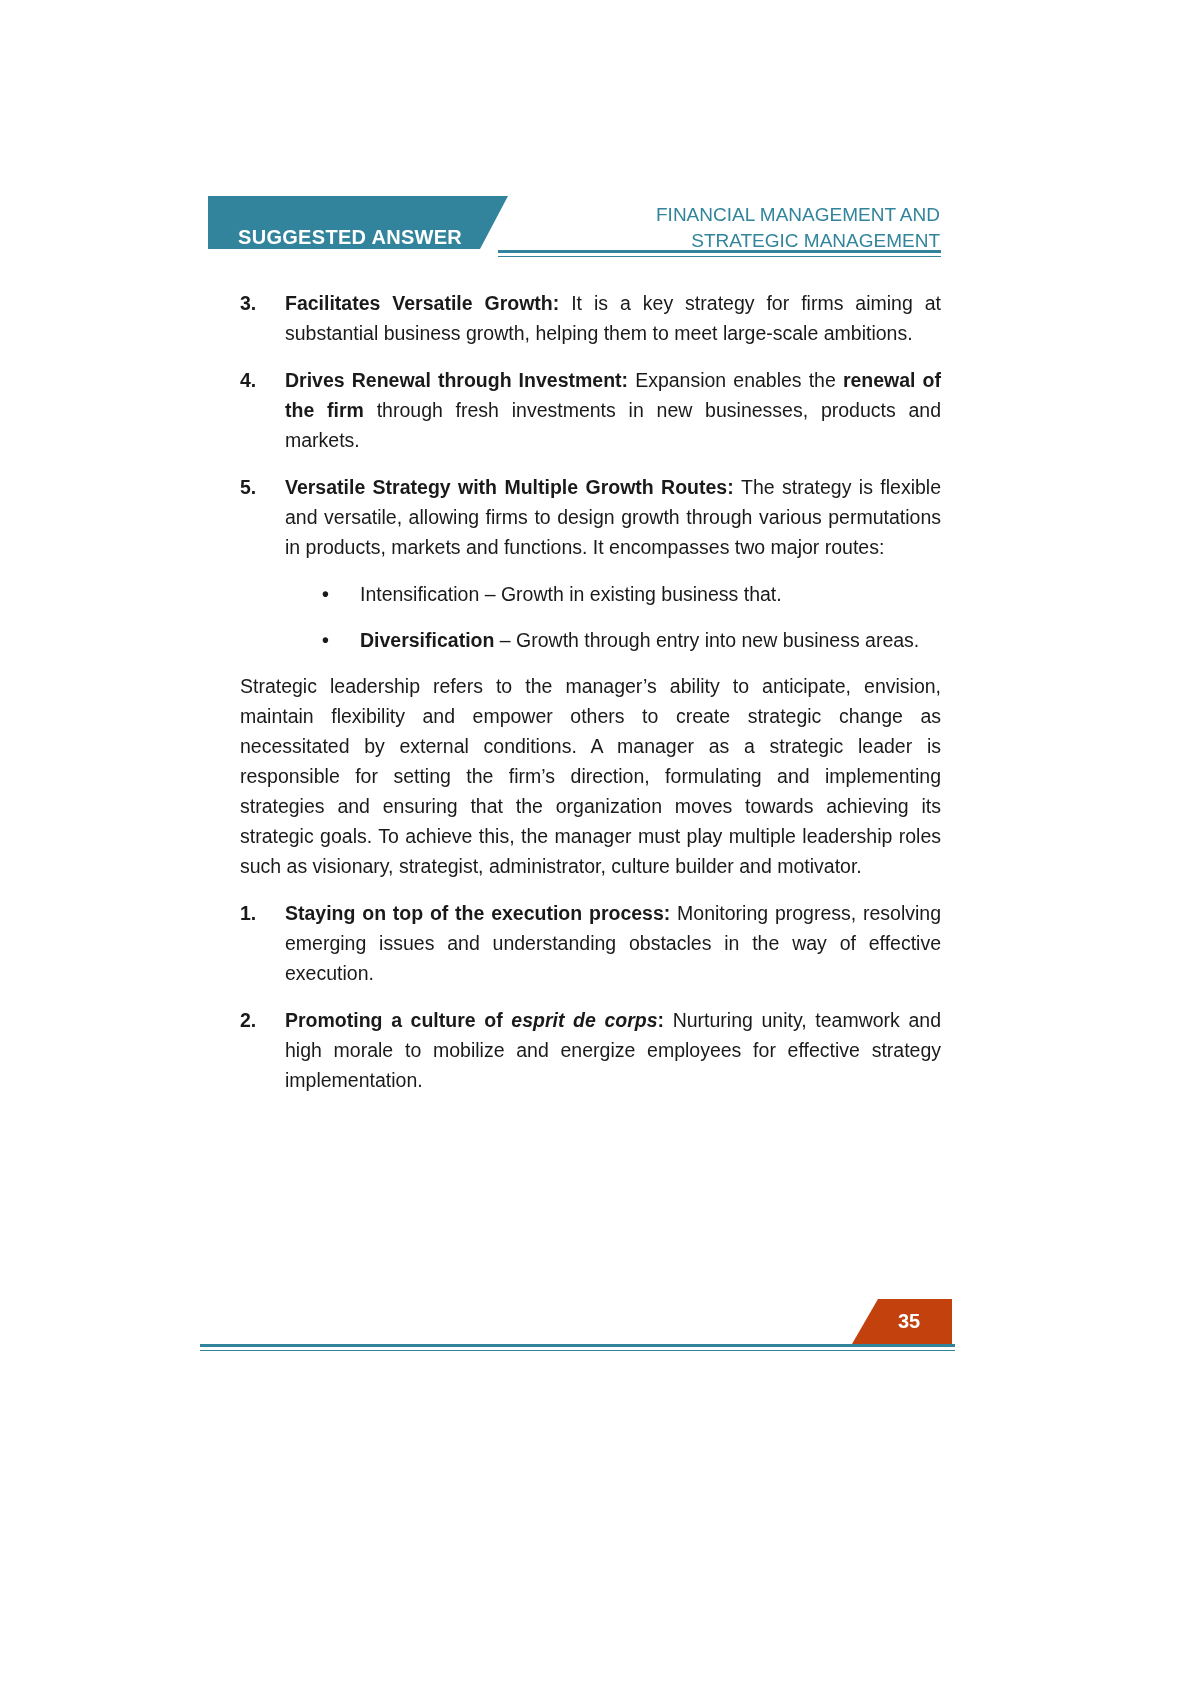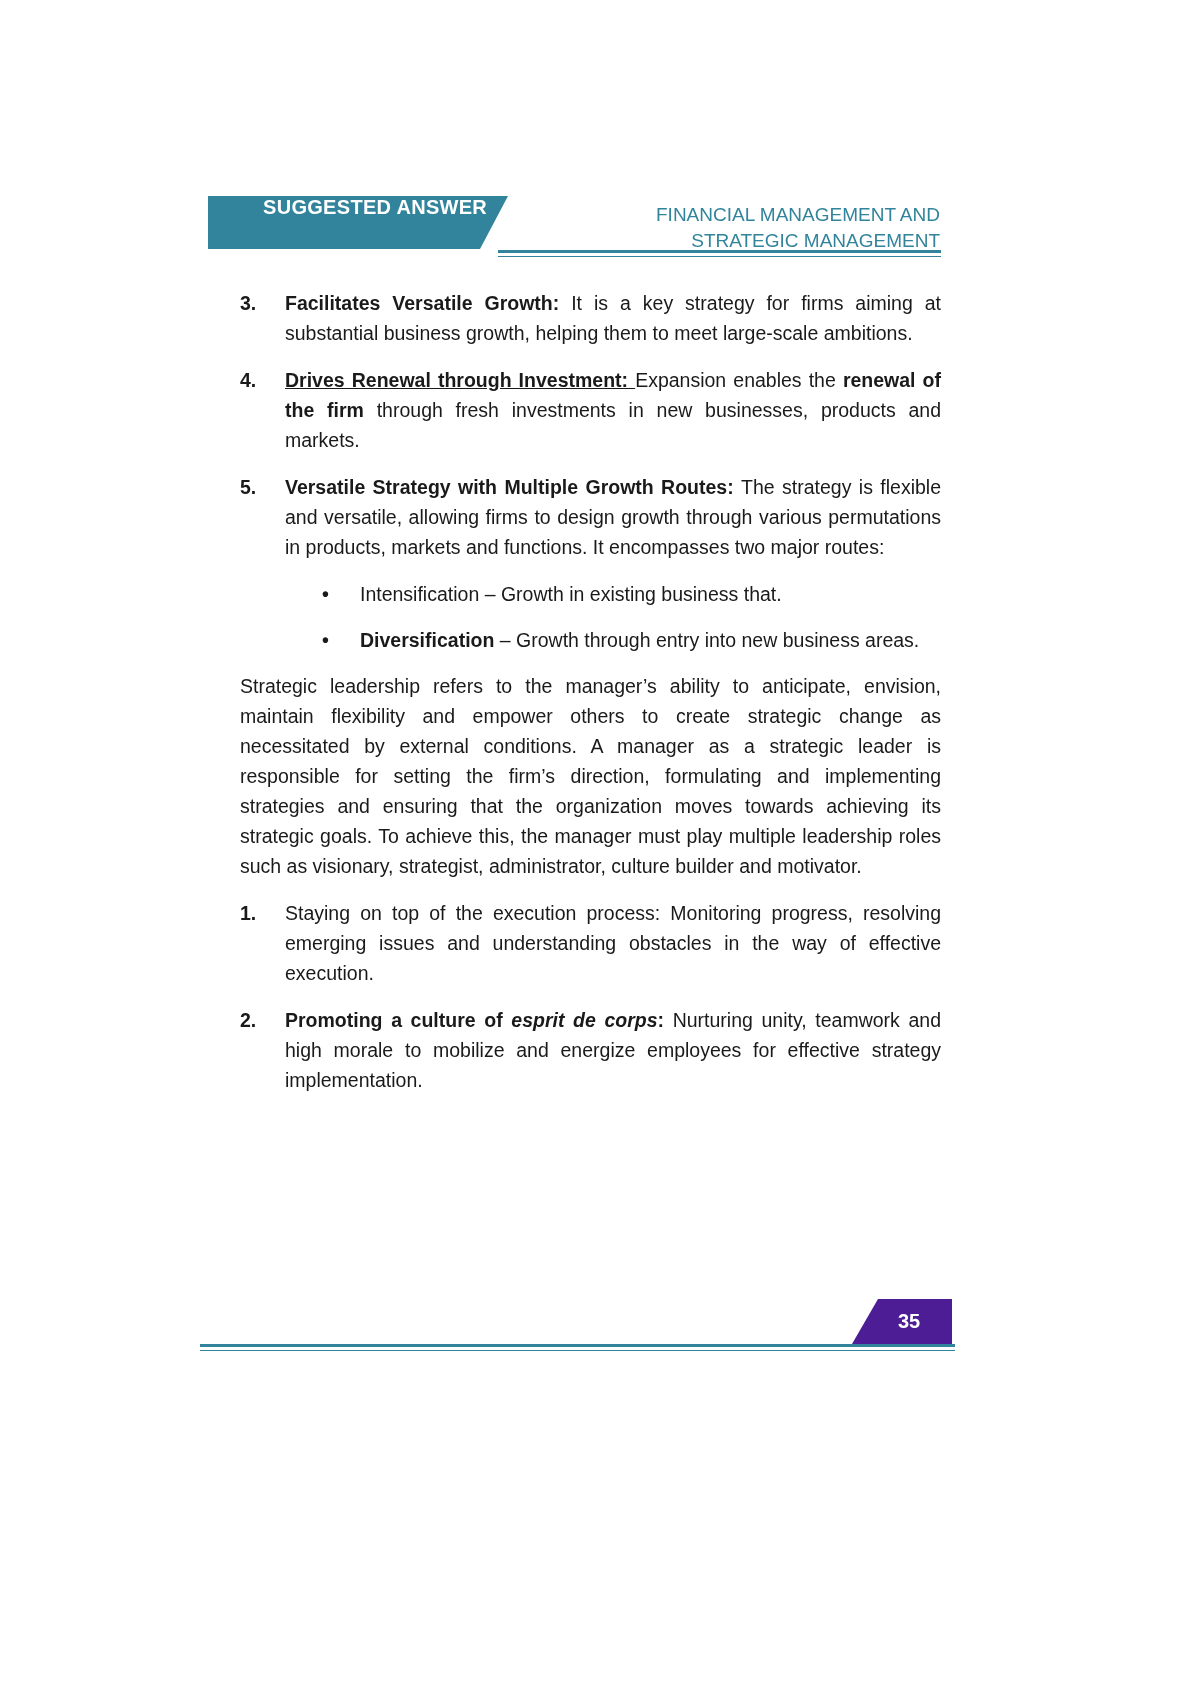--- a/index.html
+++ b/index.html
@@ -13,22 +13,22 @@
     overflow:hidden;
     margin:0 auto;
   }
 
   
   .banner {
     position:absolute; left:208px; top:196px;
     width:300px; height:53px;
     background:#31849B;
     clip-path: polygon(0 0, 100% 0, calc(100% - 28px) 100%, 0 100%);
-    display:flex; align-items:flex-start;
-    padding-left:55px;
+    display:flex; align-items:flex-end;
+    padding-left:30px;
   }
   .banner span {
     color:#ffffff; font-weight:700; font-size:20px; letter-spacing:0.3px;
   }
   .header-title {
     position:absolute; right:251px; top:202px;
     text-align:right; color:#31849B;
     font-weight:400; font-size:19px; line-height:26px;
   }
   .rule-thickthin { position:absolute; }
@@ -51,21 +51,21 @@
 
   .or-divider { text-align:center; font-weight:700; margin:2px 0 16px 0; }
 
   .para { text-align:justify; margin-bottom:17px; }
   .para-bold { font-weight:700; }
 
   
   .page-badge {
     position:absolute; left:852px; top:1299px;
     width:100px; height:45px;
-    background:#4c1d95;
+    background:#c2410c;
     clip-path: polygon(26px 0, 100% 0, 100% 100%, 0 100%);
     display:flex; align-items:center; justify-content:center;
     padding-left:14px;
   }
   .page-badge span { color:#ffffff; font-weight:700; font-size:20px; }
   .footer-rule { left:200px; top:1344px; width:755px; }
 </style>
 </head>
 <body>
 
@@ -82,21 +82,21 @@
 
   <div class="content">
 
     <div class="item">
       <span class="num">3.</span>
       <span class="txt"><span style="font-weight: 700;">Facilitates Versatile Growth: </span><span>It is a key strategy for firms aiming at substantial business growth, helping them to meet large-scale ambitions.</span></span>
     </div>
 
     <div class="item">
       <span class="num">4.</span>
-      <span class="txt"><span style="font-weight: 700; text-decoration: underline;">Drives Renewal through Investment: </span><span>Expansion enables the </span><span style="font-weight: 700;">renewal of the firm</span><span> through fresh investments in new businesses, products and markets.</span></span>
+      <span class="txt"><span style="font-weight: 700;">Drives Renewal through Investment: </span><span>Expansion enables the </span><span style="font-weight: 700;">renewal of the firm</span><span> through fresh investments in new businesses, products and markets.</span></span>
     </div>
 
     <div class="item">
       <span class="num">5.</span>
       <span class="txt"><span style="font-weight: 700;">Versatile Strategy with Multiple Growth Routes: </span><span>The strategy is flexible and versatile, allowing firms to design growth through various permutations in products, markets and functions. It encompasses two major routes:</span></span>
     </div>
 
     <div class="bullet">
       <span class="dot">•</span>
       <span class="txt"><span style="font-weight: 400;">Intensification</span><span> – Growth in existing business that.</span></span>
@@ -106,21 +106,21 @@
       <span class="dot">•</span>
       <span class="txt"><span style="font-weight: 700;">Diversification</span><span> – Growth through entry into new business areas.</span></span>
     </div>
 
 
     <div class="para">Strategic leadership refers to the manager’s ability to anticipate, envision, maintain flexibility and empower others to create strategic change as necessitated by external conditions. A manager as a strategic leader is responsible for setting the firm’s direction, formulating and implementing strategies and ensuring that the organization moves towards achieving its strategic goals. To achieve this, the manager must play multiple leadership roles such as visionary, strategist, administrator, culture builder and motivator.</div>
 
 
     <div class="item">
       <span class="num">1.</span>
-      <span class="txt"><span style="font-weight: 400;">Staying on top of the execution process: </span><span>Monitoring progress, resolving emerging issues and understanding obstacles in the way of effective execution.</span></span>
+      <span class="txt"><span style="font-weight: 700;">Staying on top of the execution process: </span><span>Monitoring progress, resolving emerging issues and understanding obstacles in the way of effective execution.</span></span>
     </div>
 
     <div class="item">
       <span class="num">2.</span>
       <span class="txt"><span style="font-weight: 700;">Promoting a culture of </span><span style="font-weight: 700; font-style: italic;">esprit de corps</span><span style="font-weight: 700;">: </span><span>Nurturing unity, teamwork and high morale to mobilize and energize employees for effective strategy implementation.</span></span>
     </div>
 
   </div>
 
   <div class="page-badge">

